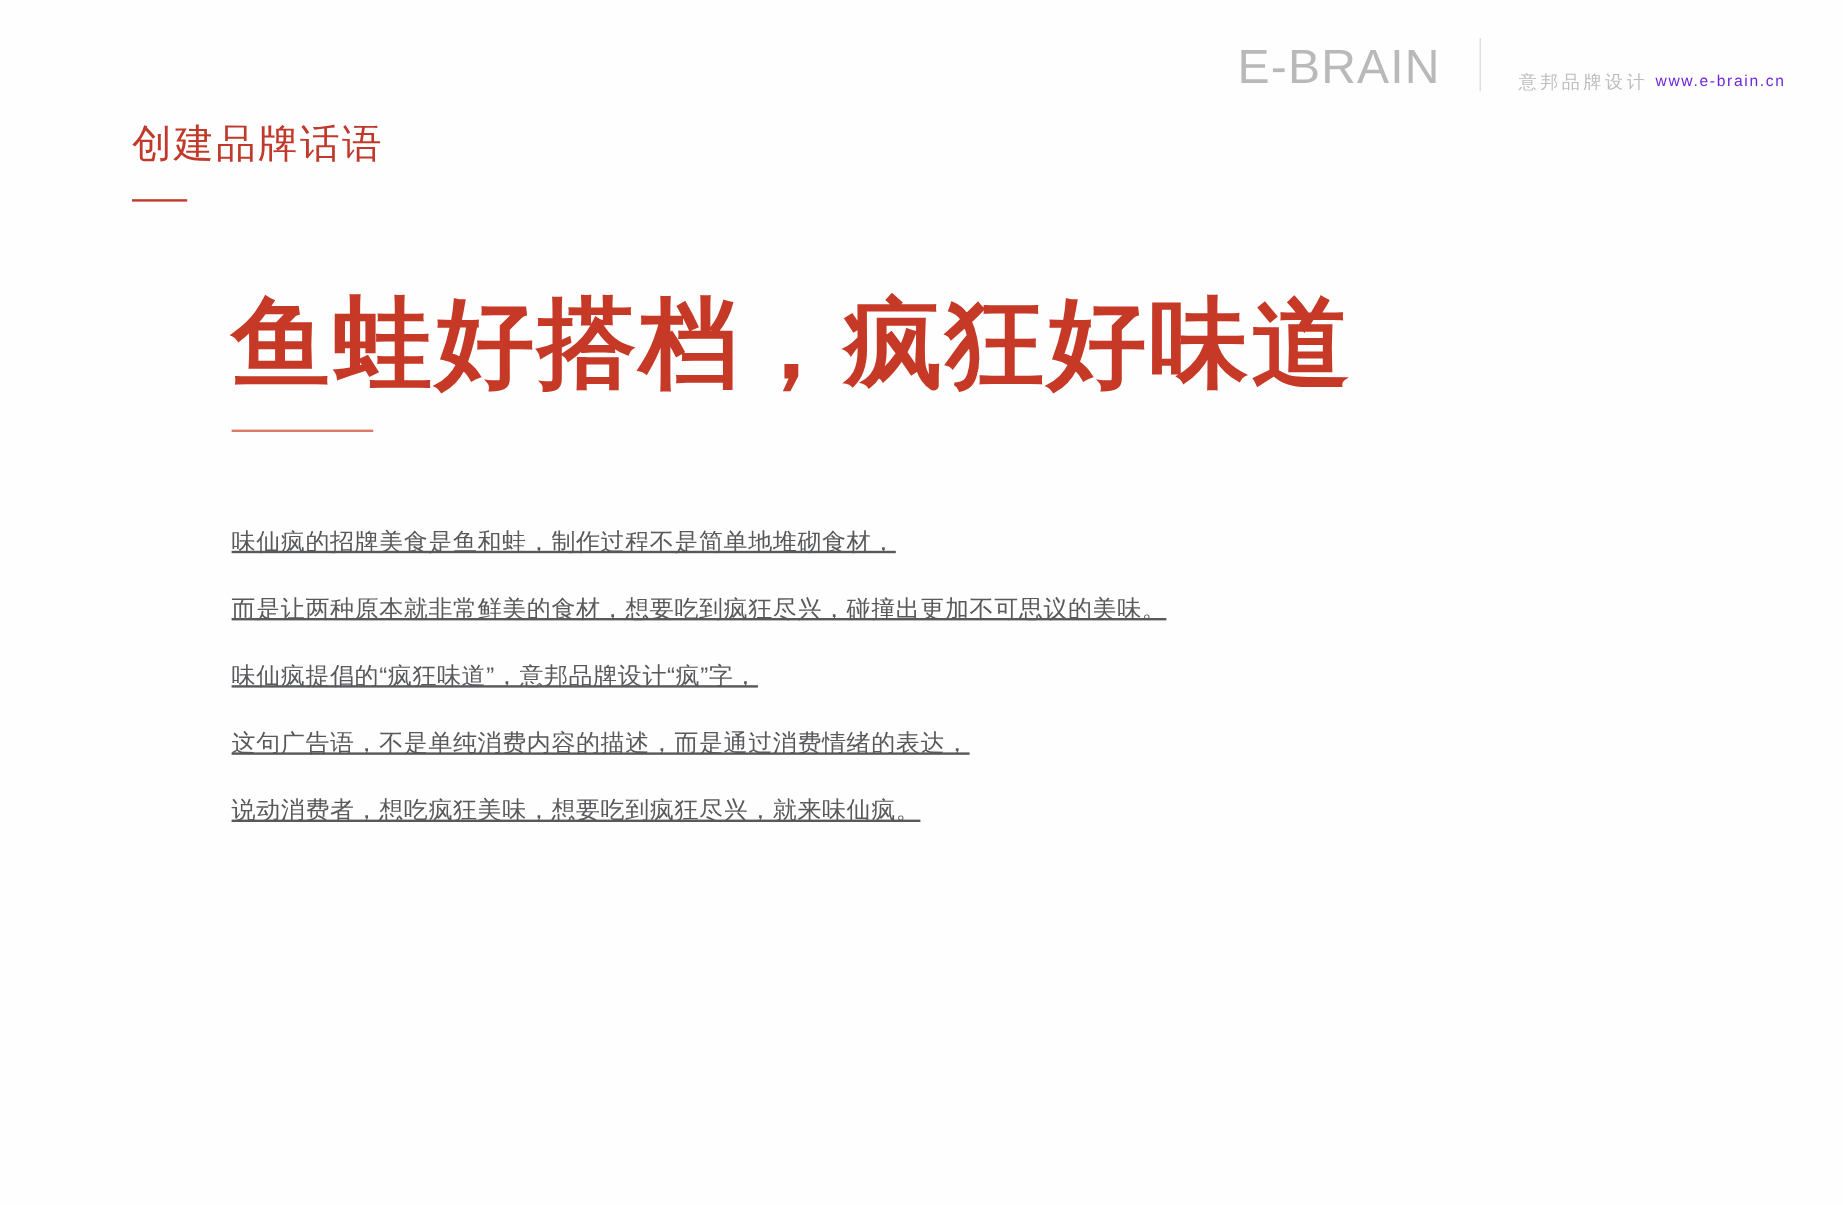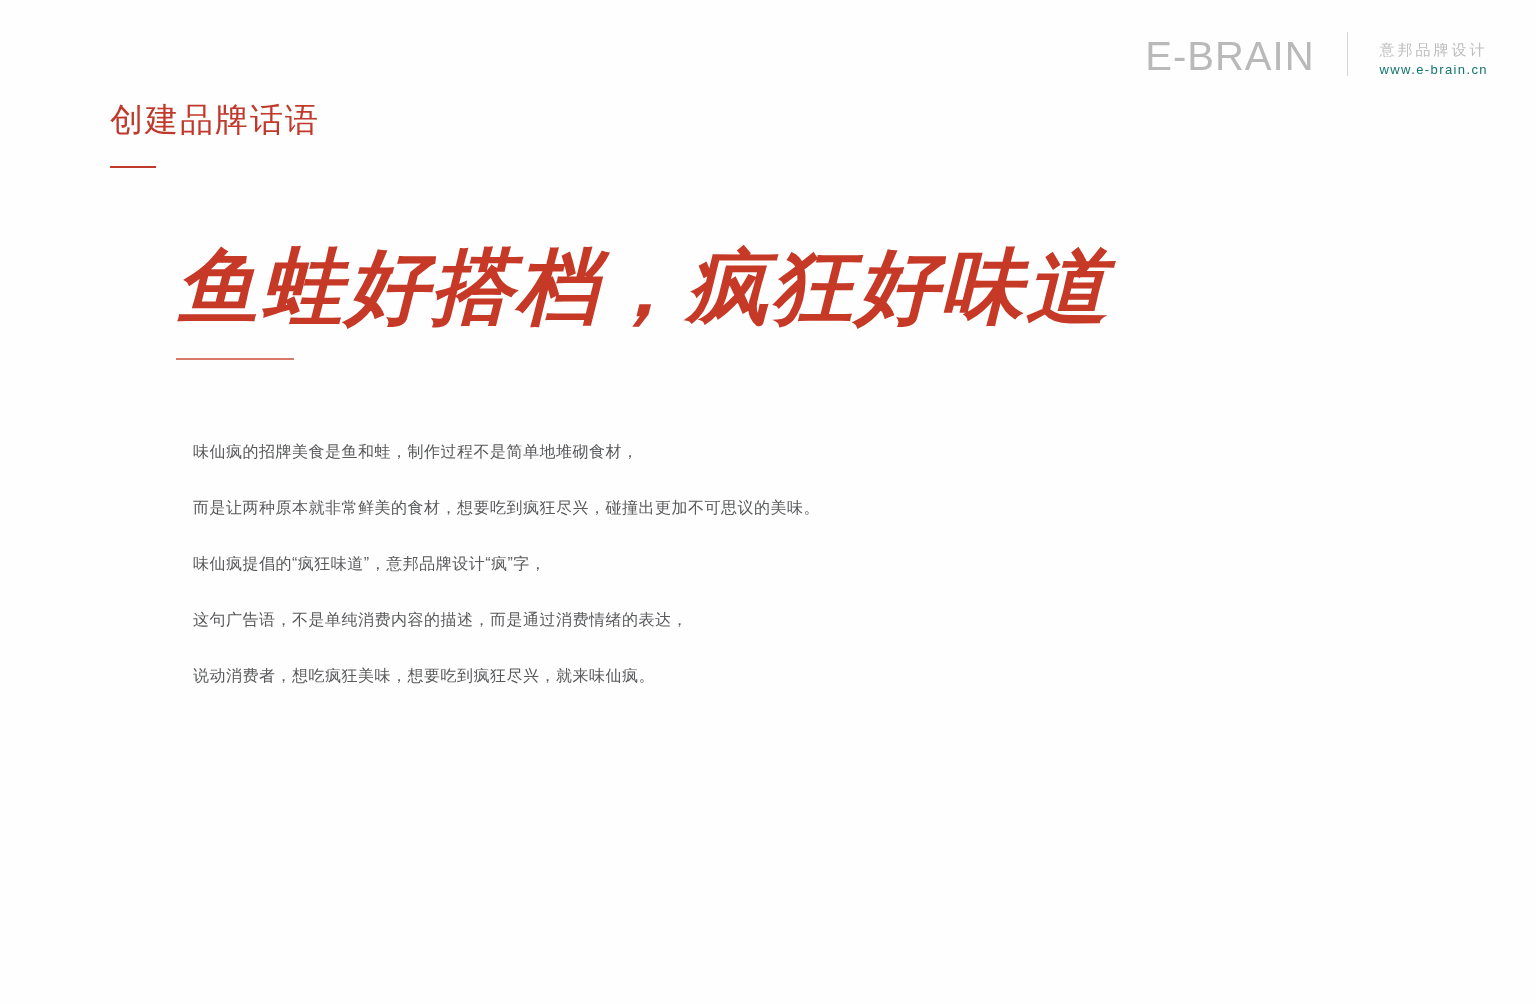--- a/index.html
+++ b/index.html
@@ -40,34 +40,34 @@
     line-height: 1;
     white-space: nowrap;
   }
   .brand-sep {
     width: 1px;
     height: 44px;
     background: #d6d6d6;
   }
   .brand-cn-block {
     display: flex;
-    flex-direction: column;
+    flex-direction: row;
     justify-content: center;
     gap: 6px;
   }
   .brand-cn {
     font-size: 15px;
     color: #bdbdbd;
     letter-spacing: 3px;
     line-height: 1;
     white-space: nowrap;
   }
   .brand-url {
     font-size: 13px;
-    color: #0f766e;
+    color: #6d28d9;
     letter-spacing: 1.4px;
     line-height: 1;
     white-space: nowrap;
   }
 
   
   .section-heading {
     position: absolute;
     left: 110px;
     top: 72px;
@@ -84,23 +84,22 @@
   .section-heading-rule {
     margin-top: 26px;
     width: 46px;
     height: 2px;
     background: #c0392b;
   }
 
   
   .slogan-wrap {
     position: absolute;
-    left: 176px;
+    left: 193px;
     top: 242px;
-    font-style: italic;
   }
   .slogan {
     font-size: 82px;
     font-weight: 700;
     color: #c63927;
     letter-spacing: 3px;
     line-height: 1.1;
     white-space: nowrap;
   }
   .slogan-rule {
@@ -111,26 +110,27 @@
   }
 
   
   .body-copy {
     position: absolute;
     left: 193px;
     top: 424px;
     width: 1230px;
   }
   .body-line {
-    font-size: 16px;
+    font-size: 20px;
     color: #58595b;
     line-height: 56px;
     letter-spacing: 0.5px;
     white-space: nowrap;
     font-weight: 400;
+    text-decoration: underline;
   }
 </style>
 </head>
 <body>
 
 <div class="page">
 
   <div class="brand">
     <div class="brand-name">E-BRAIN</div>
     <div class="brand-sep"></div>

